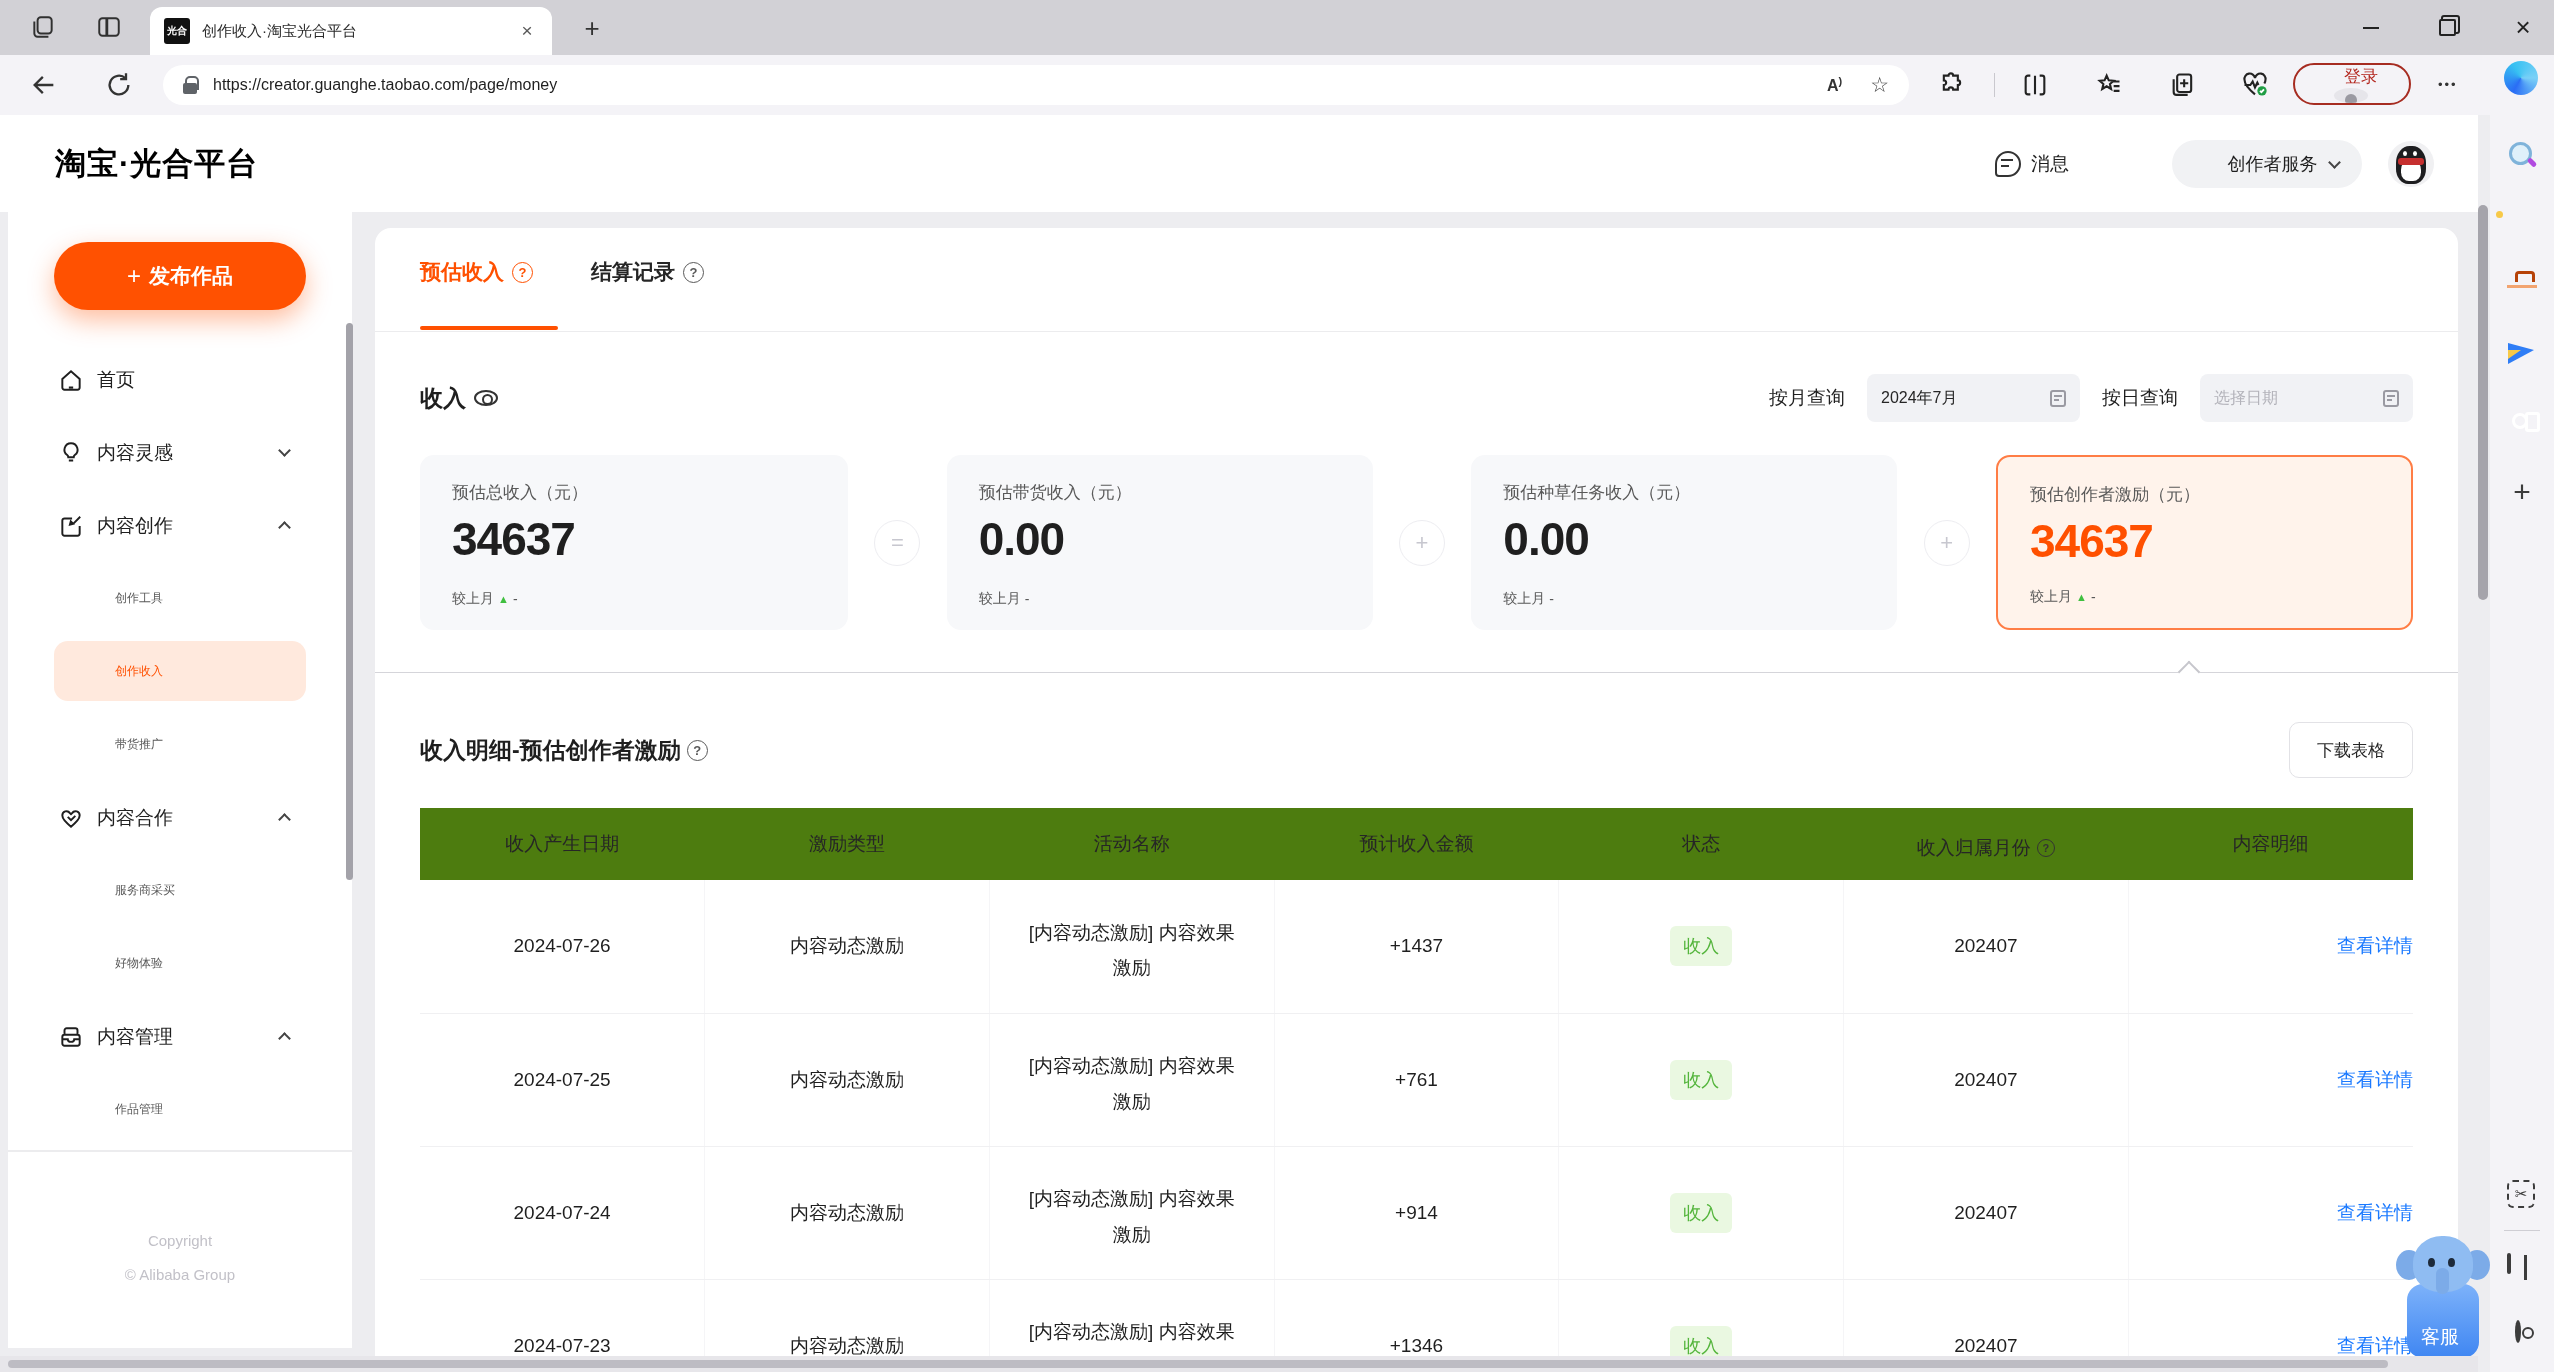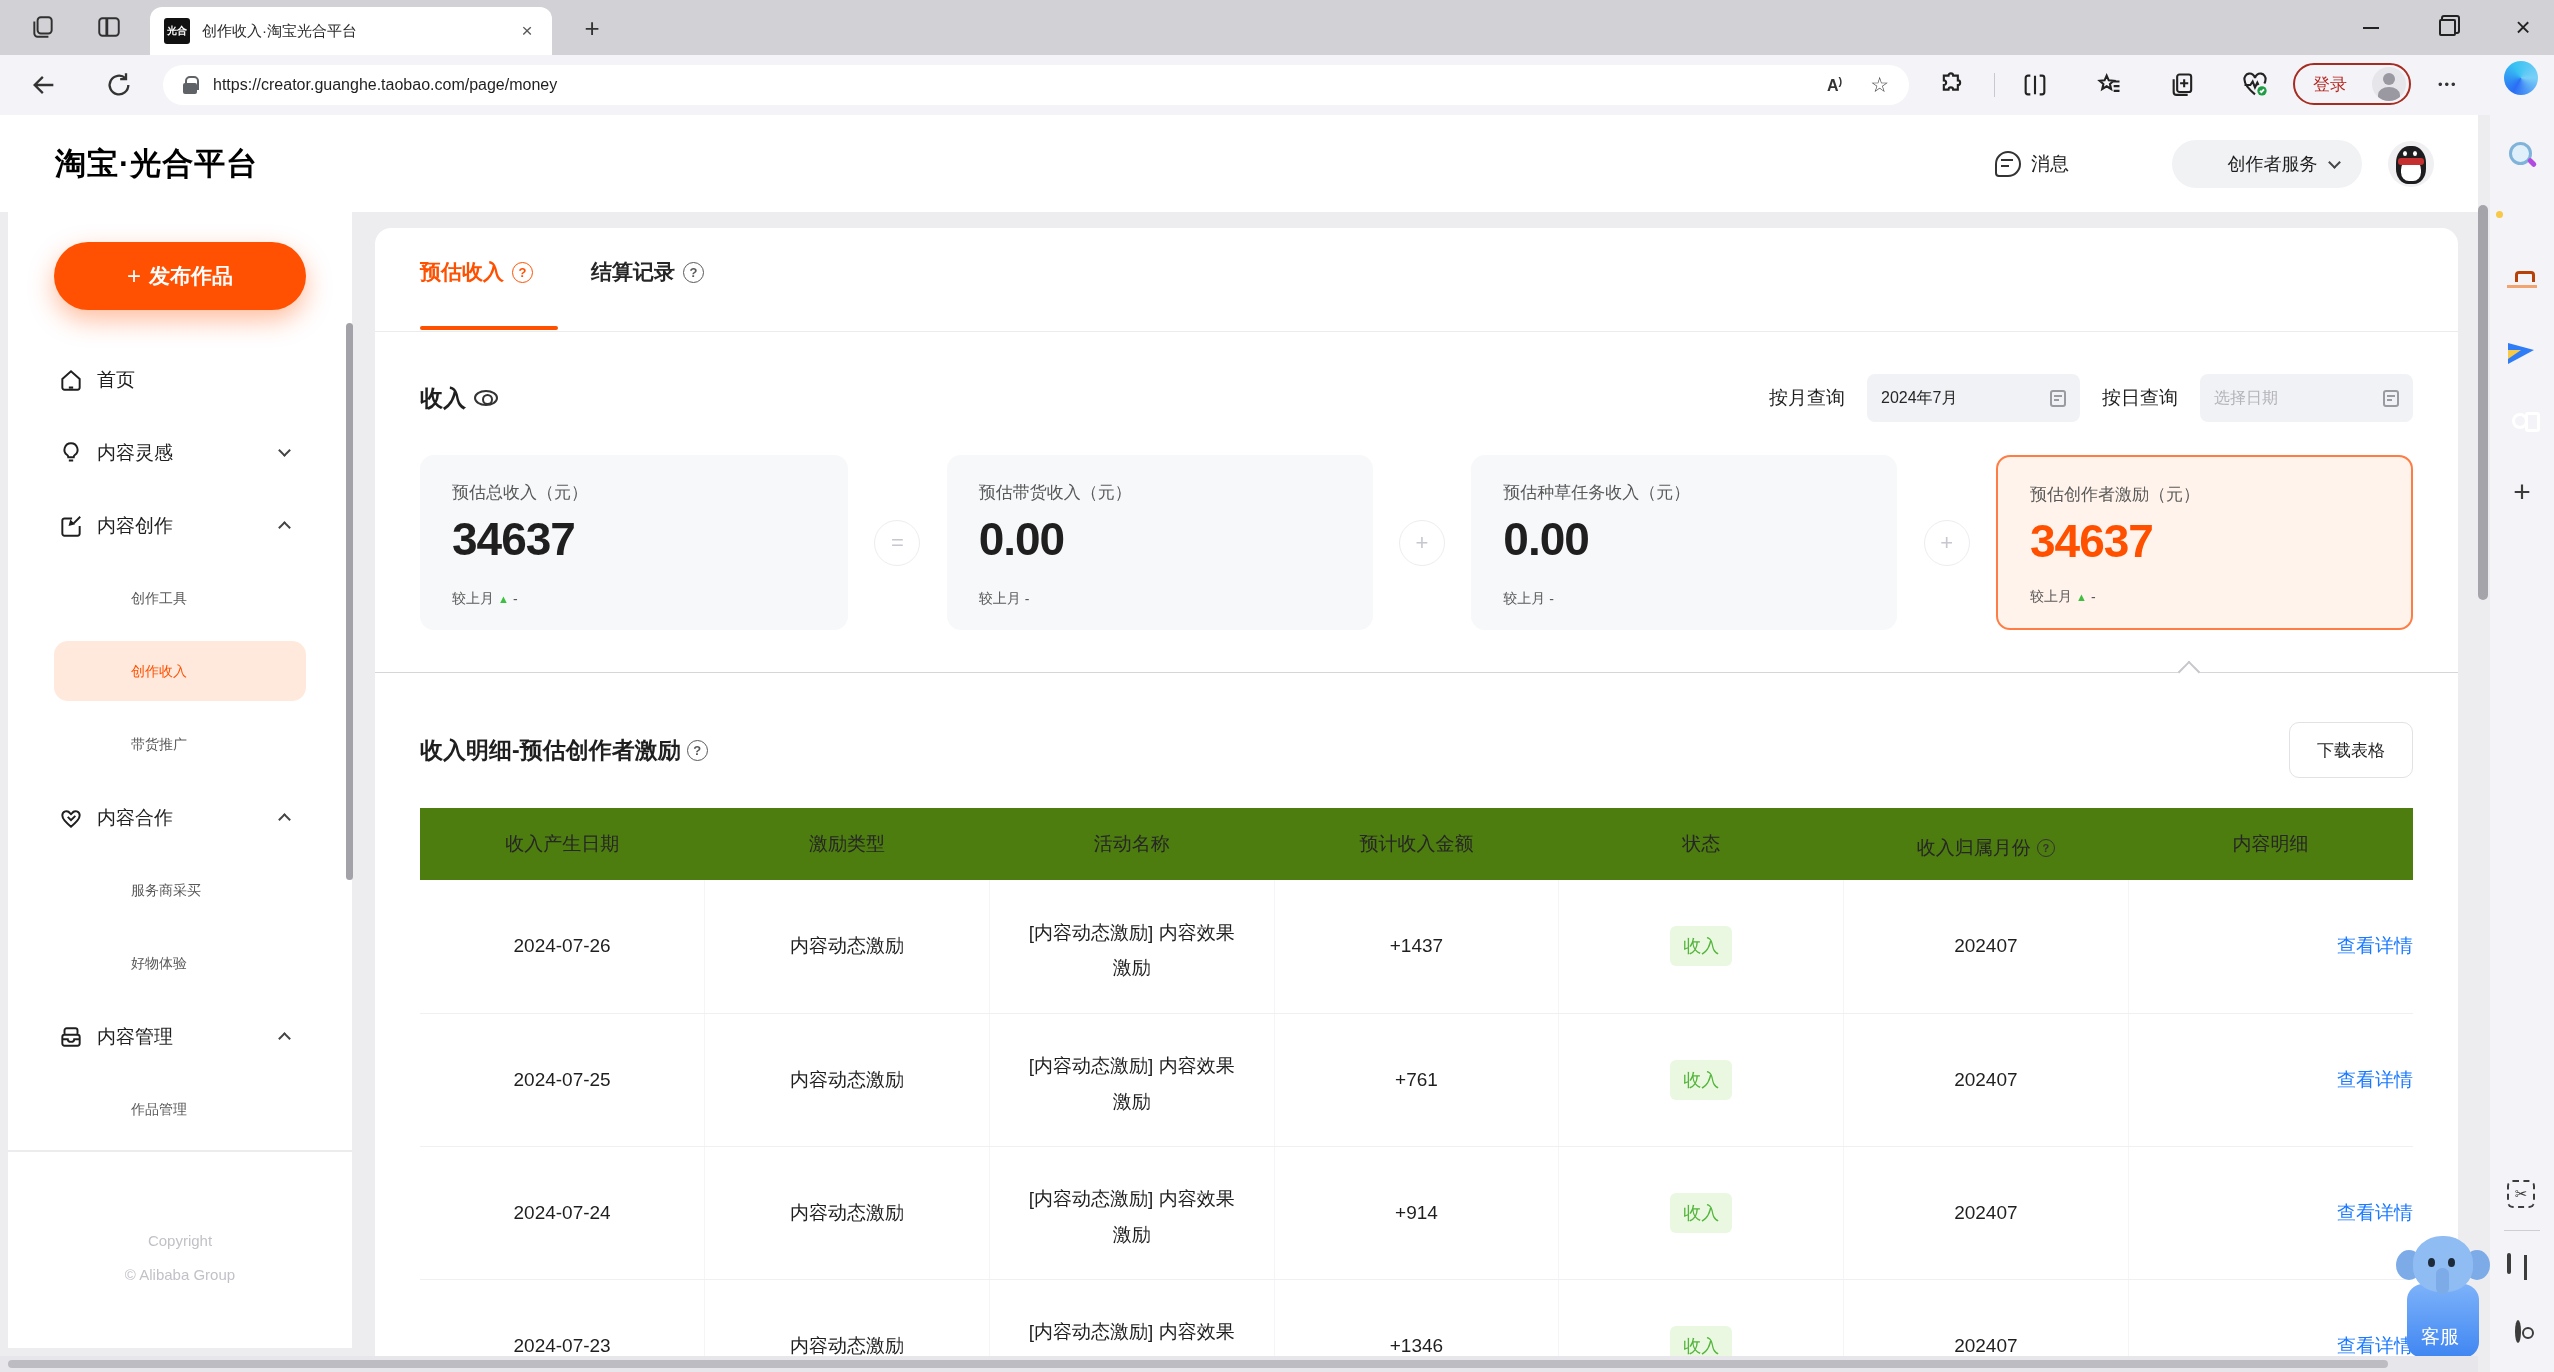--- a/index.html
+++ b/index.html
@@ -31,21 +31,21 @@
   .lock-ic::before { content:""; position:absolute; left:2px; top:0; width:10px; height:10px; border:2px solid #5f6368; border-radius:5px 5px 0 0; }
   .lock-ic::after { content:""; position:absolute; left:0; top:7px; width:14px; height:11px; background:#5f6368; border-radius:2px; }
   .url-text { font-size:16px; color:#1f1f1f; flex:1; }
   .ra-ic { font-size:16px; color:#333; margin-right:28px; font-weight:600; }
   .ra-ic::after { content:")"; font-size:11px; vertical-align:super; }
   .star-ic { font-size:21px; color:#444; }
   .star-ic::before { content:"☆"; }
   .tb2-ic { position:absolute; top:16px; width:28px; height:28px; color:#222; }
   .tb2-ic svg { width:100%; height:100%; }
   .vsep { position:absolute; left:1994px; top:18px; width:1px; height:24px; background:#c9c8ce; }
-  .login-pill { position:absolute; left:2293px; top:8px; width:118px; height:42px; border:2px solid #a62c21; border-radius:21px; display:flex; align-items:center; background:#f4f3f7; }
+  .login-pill { position:absolute; left:2293px; top:8px; width:118px; height:42px; border:2px solid #a62c21; border-radius:21px; display:flex; align-items:center; background:#f4f3f7;flex-direction:column; }
   .login-text { color:#b3261e; font-size:17px; margin-left:18px; flex:1; }
   .login-avatar { width:34px; height:34px; border-radius:50%; background:#e6e5ea; margin-right:3px; position:relative; overflow:hidden; }
   .login-avatar::before { content:""; position:absolute; left:11px; top:6px; width:12px; height:12px; border-radius:50%; background:#9a99a1; }
   .login-avatar::after { content:""; position:absolute; left:6px; top:20px; width:22px; height:16px; border-radius:50% 50% 0 0; background:#9a99a1; }
   .dots-ic { position:absolute; left:2438px; top:16px; font-size:20px; color:#333; letter-spacing:2px; }
   .dots-ic::before { content:"•••"; font-size:13px; }
   .copilot { position:absolute; left:2504px; top:6px; width:34px; height:34px; border-radius:50%; background:conic-gradient(from 210deg,#2a6df5,#37c1f2,#7ad0f7,#2a6df5); }
 
   
   .edge-side { position:absolute; right:0; top:115px; width:64px; height:1257px; background:#f4f3f7; }
@@ -100,21 +100,21 @@
 
   
   .side-panel { position:absolute; left:8px; top:212px; width:344px; height:1136px; background:#fff; }
   .publish-btn { position:absolute; left:46px; top:30px; width:252px; height:68px; border-radius:34px; background:#ff5101; box-shadow:0 10px 26px rgba(255,81,1,.38); display:flex; align-items:center; justify-content:center; color:#fff; font-size:21px; font-weight:bold; gap:8px; }
   .publish-plus::before { content:"+"; font-size:24px; font-weight:400; }
   .mi { position:absolute; left:0; width:344px; height:73px; display:flex; align-items:center; }
   .mi-ic { position:absolute; left:50px; width:26px; height:26px; color:#1f1f1f; }
   .mi-ic svg { width:100%; height:100%; }
   .mi-lb { position:absolute; left:89px; font-size:19px; color:#1f1f1f; }
   .mi .mi-chev { position:absolute; left:272px; }
-  .mi.sub .mi-lb { left:123px; font-size:14px; color:#595959; }
+  .mi.sub .mi-lb { left:107px; font-size:12px; color:#595959; }
   .mi-active-bg { position:absolute; left:46px; top:6px; width:252px; height:60px; background:#ffe9dd; border-radius:14px; }
   .mi.active .mi-lb { color:#ff5000; z-index:1; }
   .side-div { position:absolute; left:0; top:938px; width:344px; height:2px; background:#ececee; }
   .copyright { position:absolute; left:0; top:1012px; width:344px; text-align:center; font-size:15px; color:#c2c1c8; line-height:34px; }
   .side-scroll { position:absolute; left:338px; top:111px; width:7px; height:557px; border-radius:4px; background:#a3a2a9; }
 
   
   .main-panel { position:absolute; left:375px; top:228px; width:2083px; height:1135px; background:#fff; border-radius:16px 16px 0 0; overflow:hidden; }
   .tabs-row { position:absolute; left:45px; top:30px; display:flex; gap:58px; align-items:center; }
   .mtab { display:flex; align-items:center; gap:8px; font-size:21px; font-weight:bold; color:#262626; }

